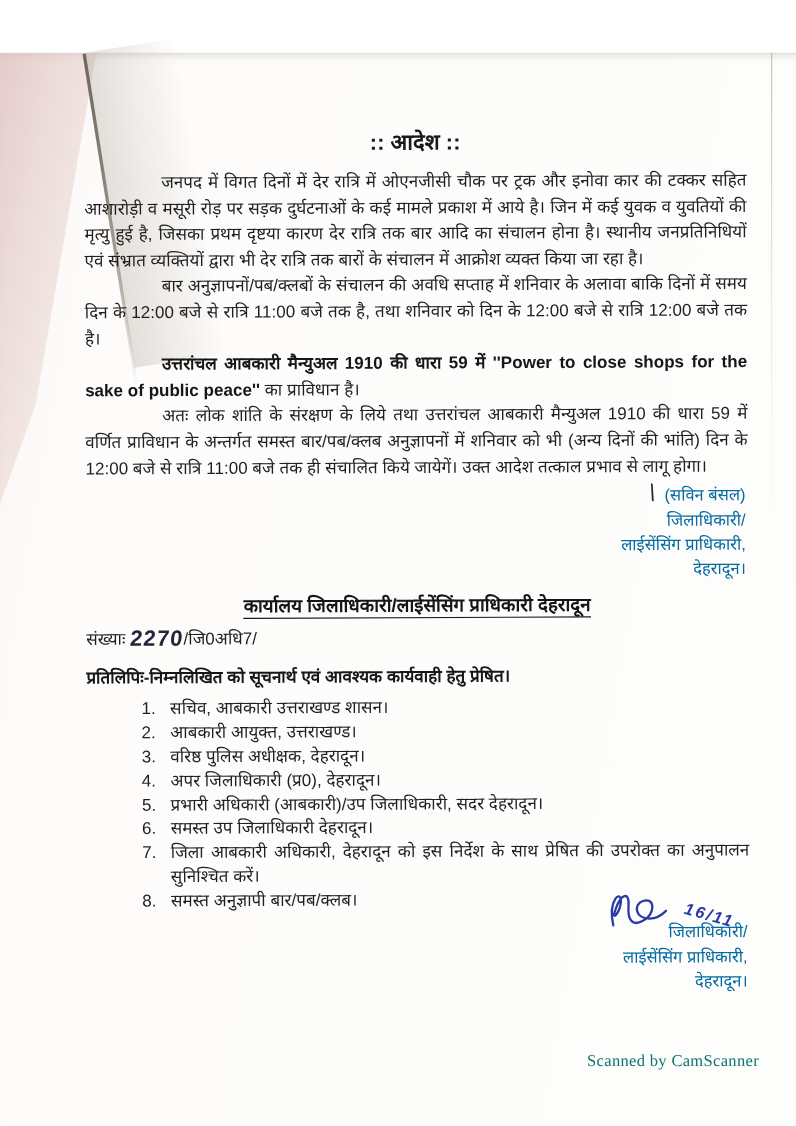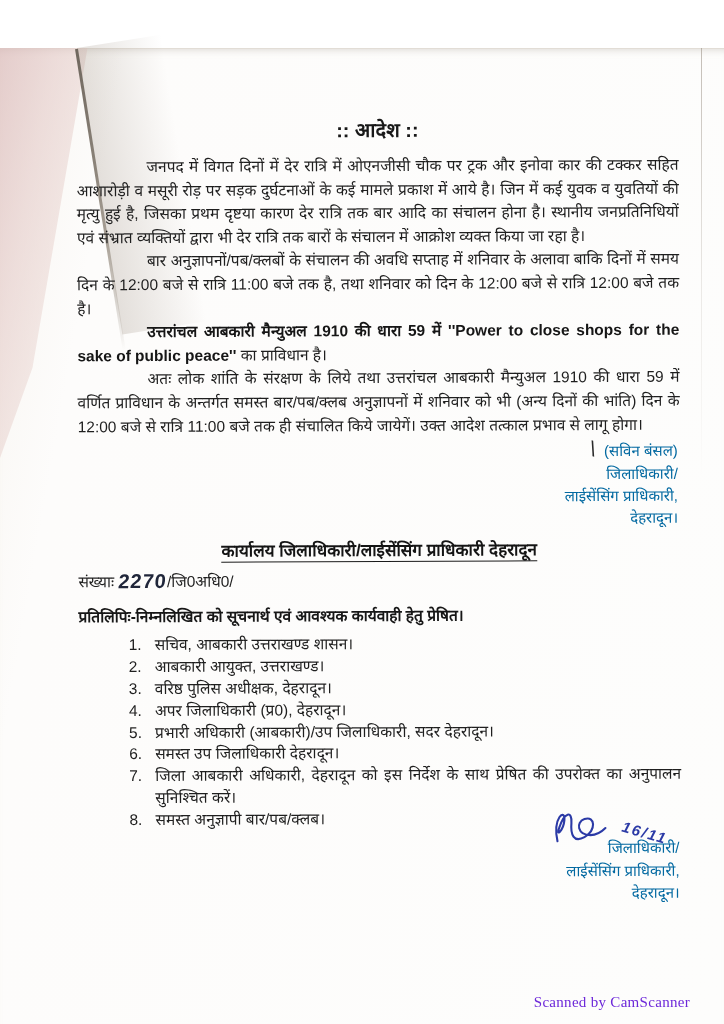--- a/index.html
+++ b/index.html
@@ -78,23 +78,23 @@
   .copy-list .item-text{flex:1;text-align:justify;}
   .bottom-block{position:relative;height:160px;}
   .signature-svg{position:absolute;right:60px;top:-34px;}
   .hw-date{
     position:absolute;right:14px;top:-16px;
     color:#2b3aa6;font-size:15px;font-weight:700;letter-spacing:2px;
     transform:rotate(16deg);font-style:italic;
   }
   .sig-block.bottom{margin-top:8px;width:170px;}
   .footer-mark{
-    position:absolute;right:34px;top:994px;
+    position:absolute;right:34px;top:957px;
     font-family:"Liberation Serif","DejaVu Serif",serif;
-    font-size:15px;color:#6d28d9;letter-spacing:0.3px;
+    font-size:15px;color:#0f766e;letter-spacing:0.3px;
   }
 </style>
 </head>
 <body>
 
 <div class="paper"></div>
 <div class="corner-tint"></div>
 <div class="fold-shade"></div>
 <div class="fold-line"></div>
 <div class="right-edge"></div>
@@ -116,21 +116,21 @@
   <div class="sig-block">
     <div>(सविन बंसल)</div>
     <div>जिलाधिकारी/</div>
     <div>लाईसेंसिंग प्राधिकारी,</div>
     <div>देहरादून।</div>
   </div>
 
   <h2 class="office-heading"><span class="underline">कार्यालय जिलाधिकारी/लाईसेंसिंग प्राधिकारी देहरादून</span></h2>
 
   <div class="ref-row">
-    <div><span>संख्याः </span><span class="hw-ink">2270</span><span>/जि0अधि0/</span></div>
+    <div><span>संख्याः </span><span class="hw-ink">2270</span><span>/जि0अधि7/</span></div>
   </div>
 
   <div class="copy-heading">प्रतिलिपिः-निम्नलिखित को सूचनार्थ एवं आवश्यक कार्यवाही हेतु प्रेषित।</div>
 
   <ol class="copy-list">
     <li>
         <span class="num">1.</span>
         <span class="item-text">सचिव, आबकारी उत्तराखण्ड शासन।</span>
       </li>
     <li>

